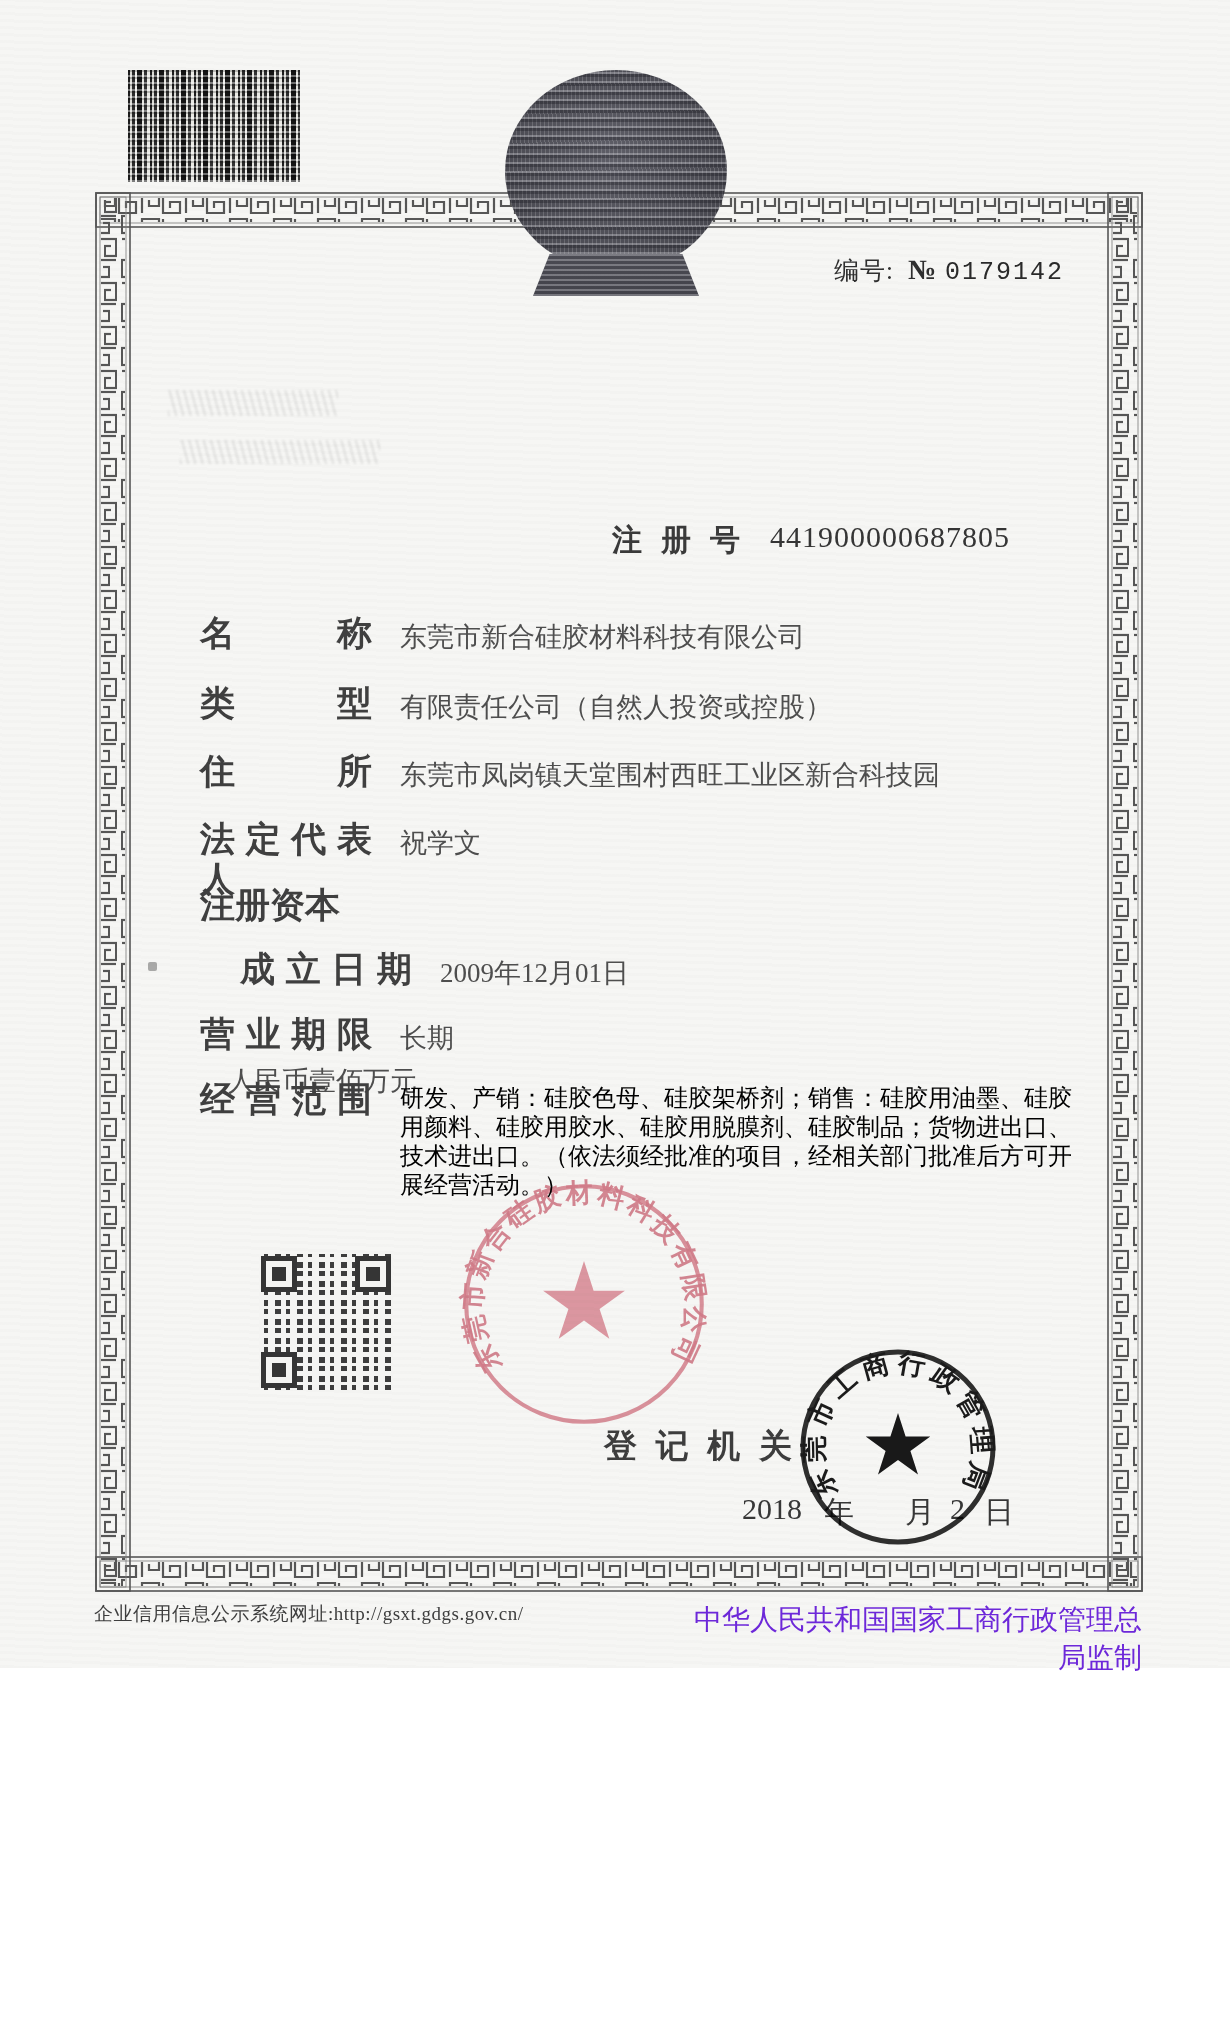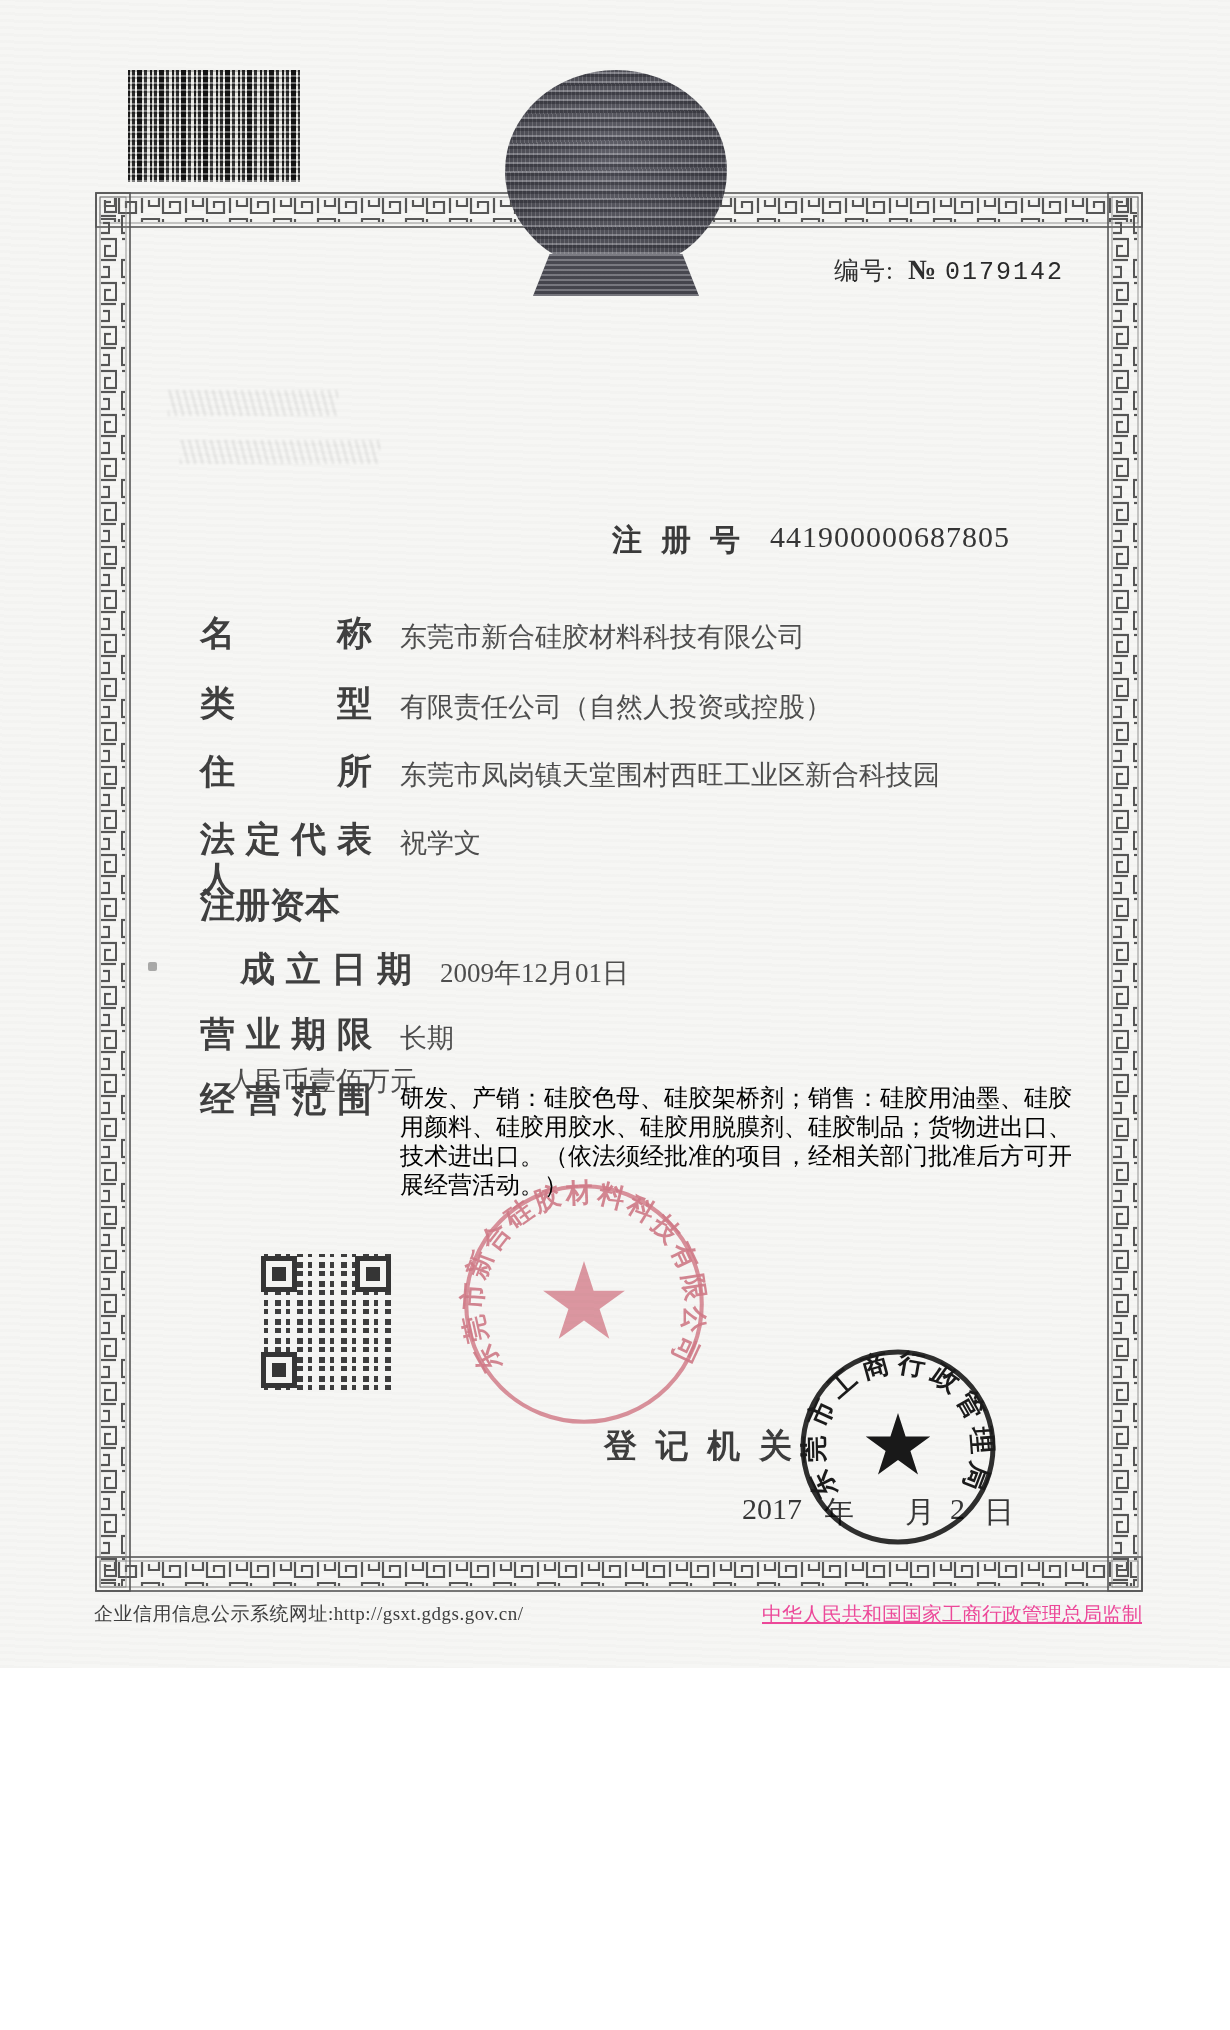--- a/index.html
+++ b/index.html
@@ -61,21 +61,21 @@
   .d-year-unit{left:84px;}
   .d-month-unit{left:165px;}
   .d-day{left:210px;}
   .d-day-unit{left:244px;}
   
   .stamp{position:absolute;mix-blend-mode:multiply;}
   .company-seal{left:456px;top:1176px;width:256px;height:256px;filter:blur(.3px);}
   .registrar-stamp{left:793px;top:1342px;width:210px;height:210px;}
   
   .footer-left{position:absolute;left:94px;top:1601px;font-size:19px;color:#3e3e3e;letter-spacing:.5px;}
-  .footer-right{position:absolute;left:688px;top:1601px;width:454px;text-align:right;font-size:20px;color:#ec4899;text-decoration:underline;}
+  .footer-right{position:absolute;left:688px;top:1601px;width:454px;text-align:right;font-size:28px;color:#6d28d9;}
   .smudge{position:absolute;opacity:.14;filter:blur(1px);background:
     repeating-linear-gradient(75deg,#555 0 2px,transparent 2px 7px);}
   .dot-smudge{position:absolute;left:148px;top:962px;width:9px;height:9px;background:#6a6a6a;border-radius:2px;opacity:.55;}
 </style>
 </head>
 <body>
 
 <div class="page">
   <div class="scan"></div>
 
@@ -180,21 +180,21 @@
 
   <div class="qr">
     <div class="finder tl"></div>
     <div class="finder tr"></div>
     <div class="finder bl"></div>
   </div>
 
   <div class="registrar">登记机关</div>
 
   <div class="issue-date">
-    <span class="d-year">2017</span>
+    <span class="d-year">2018</span>
     <span class="d-year-unit">年</span>
     <span class="d-month-unit">月</span>
     <span class="d-day">2</span>
     <span class="d-day-unit">日</span>
   </div>
 
   <svg class="stamp company-seal" viewBox="0 0 250 250">
     <circle cx="125" cy="125" r="115" fill="none" stroke="#db8390" stroke-width="4" opacity=".85"></circle>
     <path id="sealArc" d="M45.1,185.2 A100,100 0 1 1 204.9,185.2" fill="none"></path>
     <text font-size="26" font-weight="bold" fill="#d87f8d" letter-spacing="1" opacity=".9" font-family="Liberation Serif, serif">

